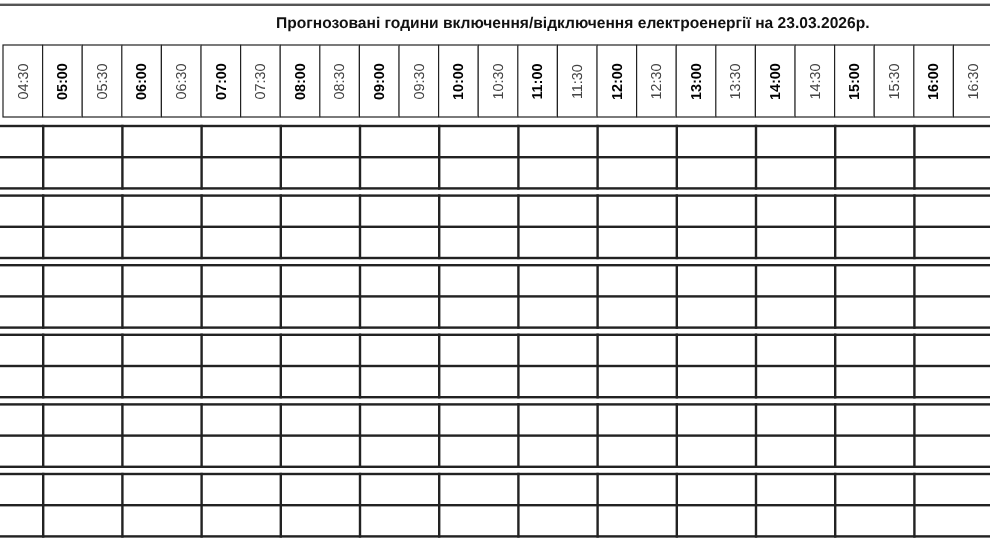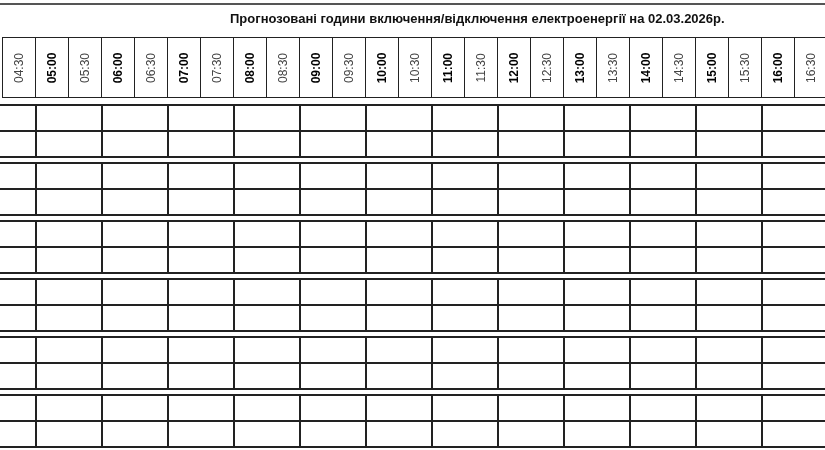--- a/index.html
+++ b/index.html
@@ -16,21 +16,21 @@
   .hcell.half span { color: #444; font-weight: normal; }
   .hcell.full span { color: #000; font-weight: bold; }
   .group { position: absolute; left: 0; width: 825px; }
   .gline { position: absolute; left: 0; width: 825px; height: 2px; background: #222; }
   .vline { position: absolute; width: 2px; background: #222; }
 </style>
 </head>
 <body>
 
 <div class="topline"></div>
-<div class="title">Прогнозовані години включення/відключення електроенергії на 02.03.2026р.</div>
+<div class="title">Прогнозовані години включення/відключення електроенергії на 23.03.2026р.</div>
 
 <div class="header" id="header">
     <div class="hcell half" style="left: 2px; width: 34px;">
       <span>04:30</span>
     </div>
     <div class="hcell full" style="left: 35px; width: 34px;">
       <span>05:00</span>
     </div>
     <div class="hcell half" style="left: 68px; width: 34px;">
       <span>05:30</span>

